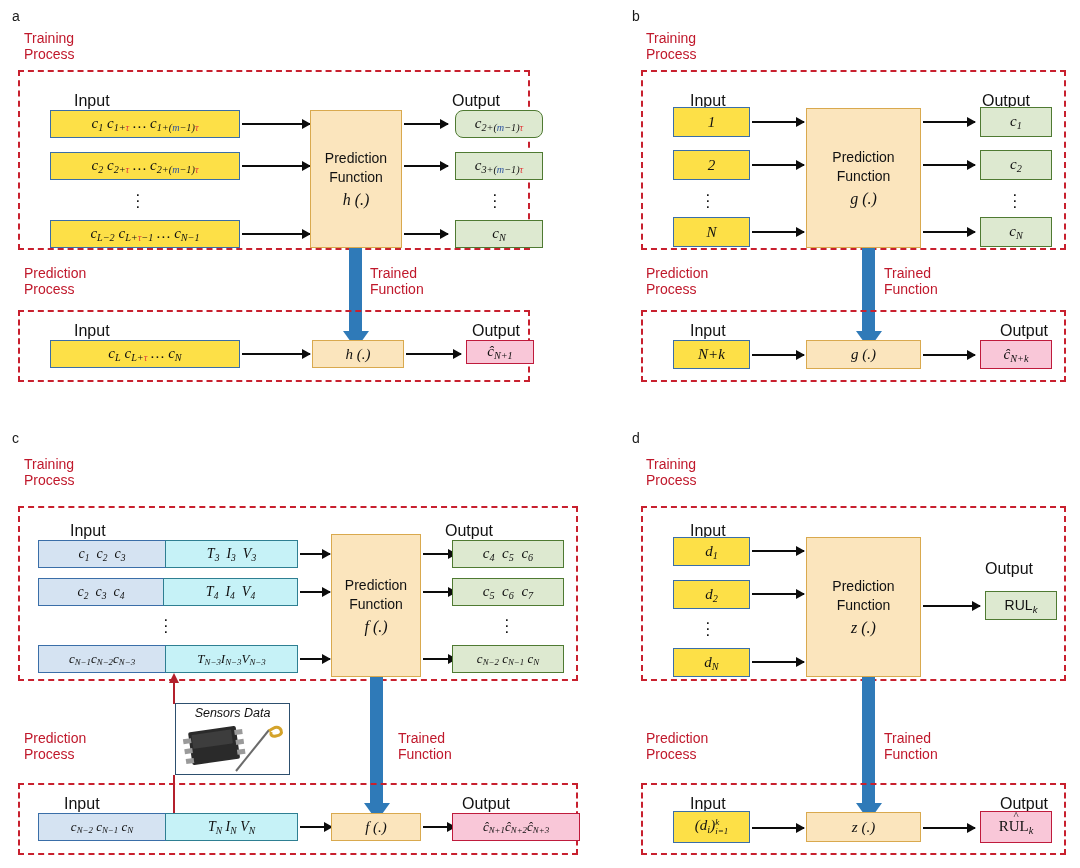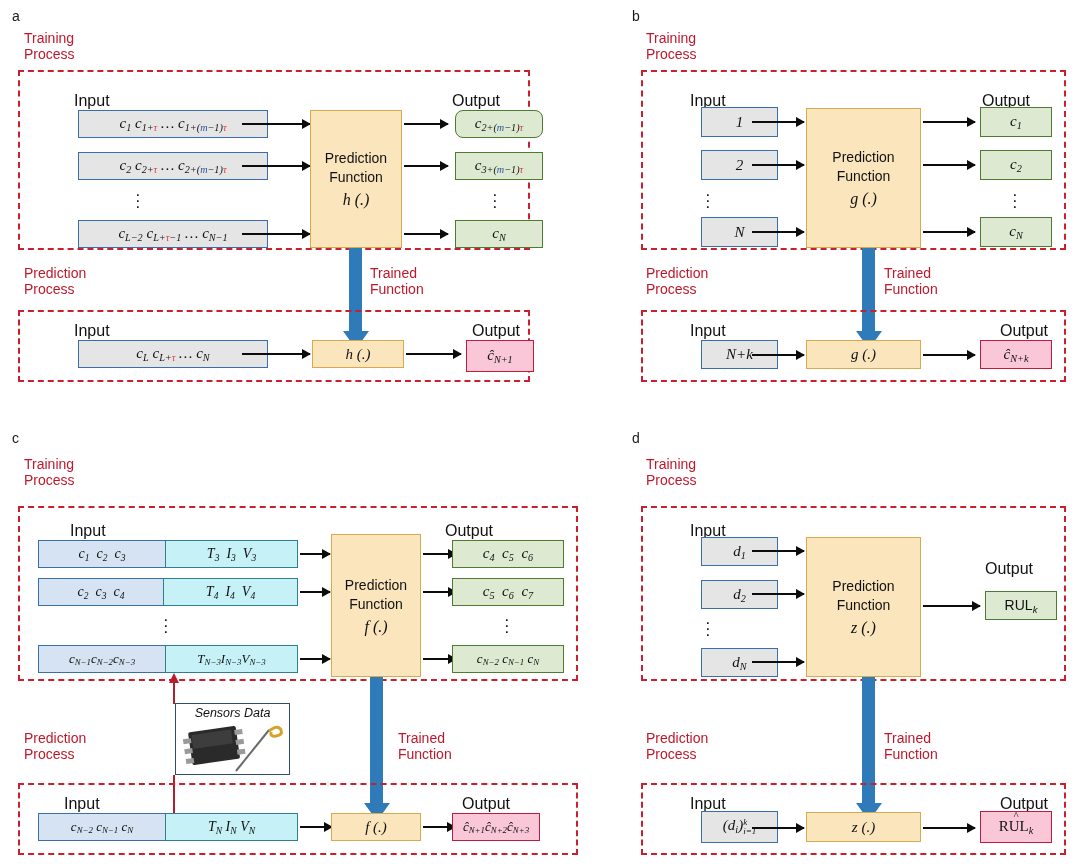--- a/index.html
+++ b/index.html
@@ -39,21 +39,21 @@
   
   .bx {
     position: absolute;
     display: flex; align-items: center; justify-content: center;
     font-family: "Liberation Serif", serif;
     font-style: italic;
     font-size: 15px;
     color: #111;
     white-space: nowrap;
   }
-  .bx-in   { background: #e5e5e5; border: 1.6px solid #3a6ea8; margin-left: 28px; }
+  .bx-in   { background: #fde047; border: 1.6px solid #3a6ea8; }
   .bx-out  { background: #dde9d0; border: 1.6px solid #4f7a32; }
   .bx-pred { background: #f9c7d8; border: 1.8px solid #bf1b3c; }
   .bx-fn   { background: #fbe5bd; border: 1.4px solid #d9a94e; }
   .bx-fn-big {
     background: #fbe5bd; border: 1.4px solid #d9a94e;
     flex-direction: column; font-style: normal;
     font-family: "Liberation Sans", sans-serif; font-size: 14px;
     line-height: 19px; color: #111;
   }
   .bx-fn-big .fname { font-family: "Liberation Serif", serif; font-style: italic; font-size: 16px; margin-top: 3px;}
@@ -179,21 +179,21 @@
 
   <div class="dashed-box" style="left:18px; top:310px; width:512px; height:72px;"></div>
   <div class="stat-label" style="left:74px; top:322px;">Input</div>
   <div class="stat-label" style="left:472px; top:322px;">Output</div>
   <div class="bx bx-in" style="left:50px; top:340px; width:190px; height:28px;">
     <span>c<sub>L</sub>&nbsp;c<sub>L+<span class="tau">τ</span></sub>&nbsp;…&nbsp;c<sub>N</sub></span>
   </div>
   <div class="arrow-h" style="left:242px; top:353px; width:68px;"></div>
   <div class="bx bx-fn" style="left:312px; top:340px; width:92px; height:28px;">h (.)</div>
   <div class="arrow-h" style="left:406px; top:353px; width:55px;"></div>
-  <div class="bx bx-pred" style="left:466px; top:340px; width:68px; height:32px;justify-content:center;">
+  <div class="bx bx-pred" style="left:466px; top:340px; width:68px; height:24px;justify-content:center;">
     <span>ĉ<sub>N+1</sub></span>
   </div>
 </div>
 
 <div class="panel">
   <div class="panel-letter" style="left:632px; top:8px;">b</div>
   <div class="proc-label" style="left:646px; top:30px;">Training
 Process</div>
   <div class="dashed-box" style="left:641px; top:70px; width:425px; height:180px;"></div>
 
@@ -360,21 +360,21 @@
     <div class="half-a" style="width:128px; font-size:13px;">
         <span>c<sub>N−2</sub>&nbsp;c<sub>N−1</sub>&nbsp;c<sub>N</sub></span>
       </div>
     <div class="half-b" style="width:132px;">
         <span>T<sub>N</sub>&nbsp;I<sub>N</sub>&nbsp;V<sub>N</sub></span>
       </div>
   </div>
   <div class="arrow-h" style="left:300px; top:826px; width:32px;"></div>
   <div class="bx bx-fn" style="left:331px; top:813px; width:90px; height:28px;">f (.)</div>
   <div class="arrow-h" style="left:423px; top:826px; width:32px;"></div>
-  <div class="bx bx-pred" style="left:452px; top:813px; width:88px; height:28px; font-size:13px;">
+  <div class="bx bx-pred" style="left:452px; top:813px; width:128px; height:28px; font-size:13px;">
     <span>ĉ<sub>N+1</sub>ĉ<sub>N+2</sub>ĉ<sub>N+3</sub></span>
   </div>
 </div>
 
 <div class="panel">
   <div class="panel-letter" style="left:632px; top:430px;">d</div>
   <div class="proc-label" style="left:646px; top:456px;">Training
 Process</div>
   <div class="dashed-box" style="left:641px; top:506px; width:425px; height:175px;"></div>
 

